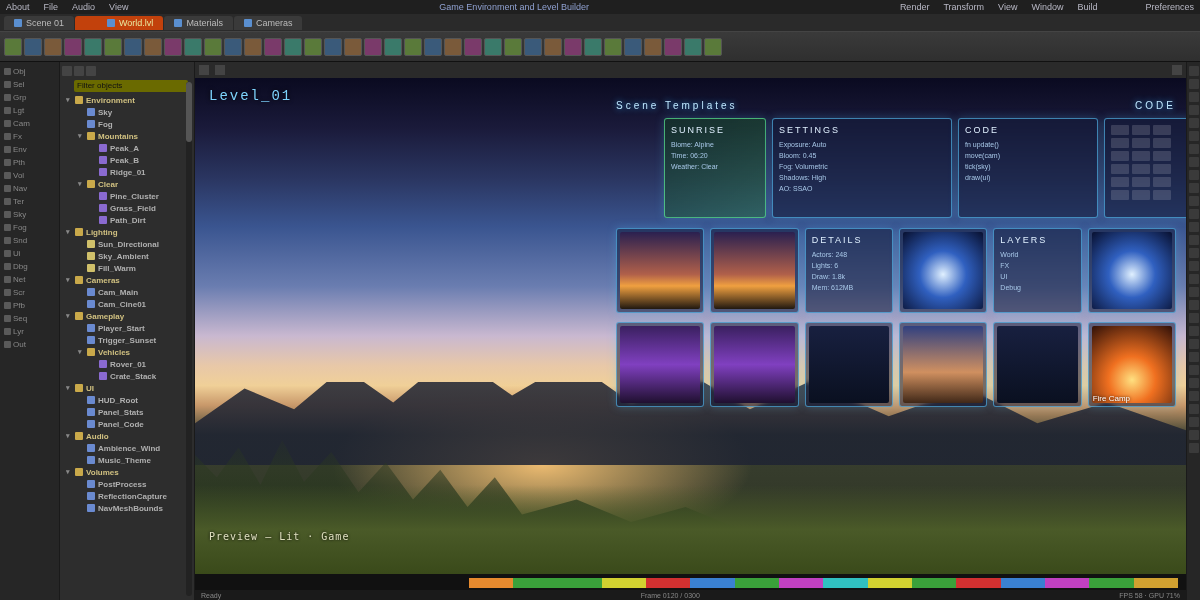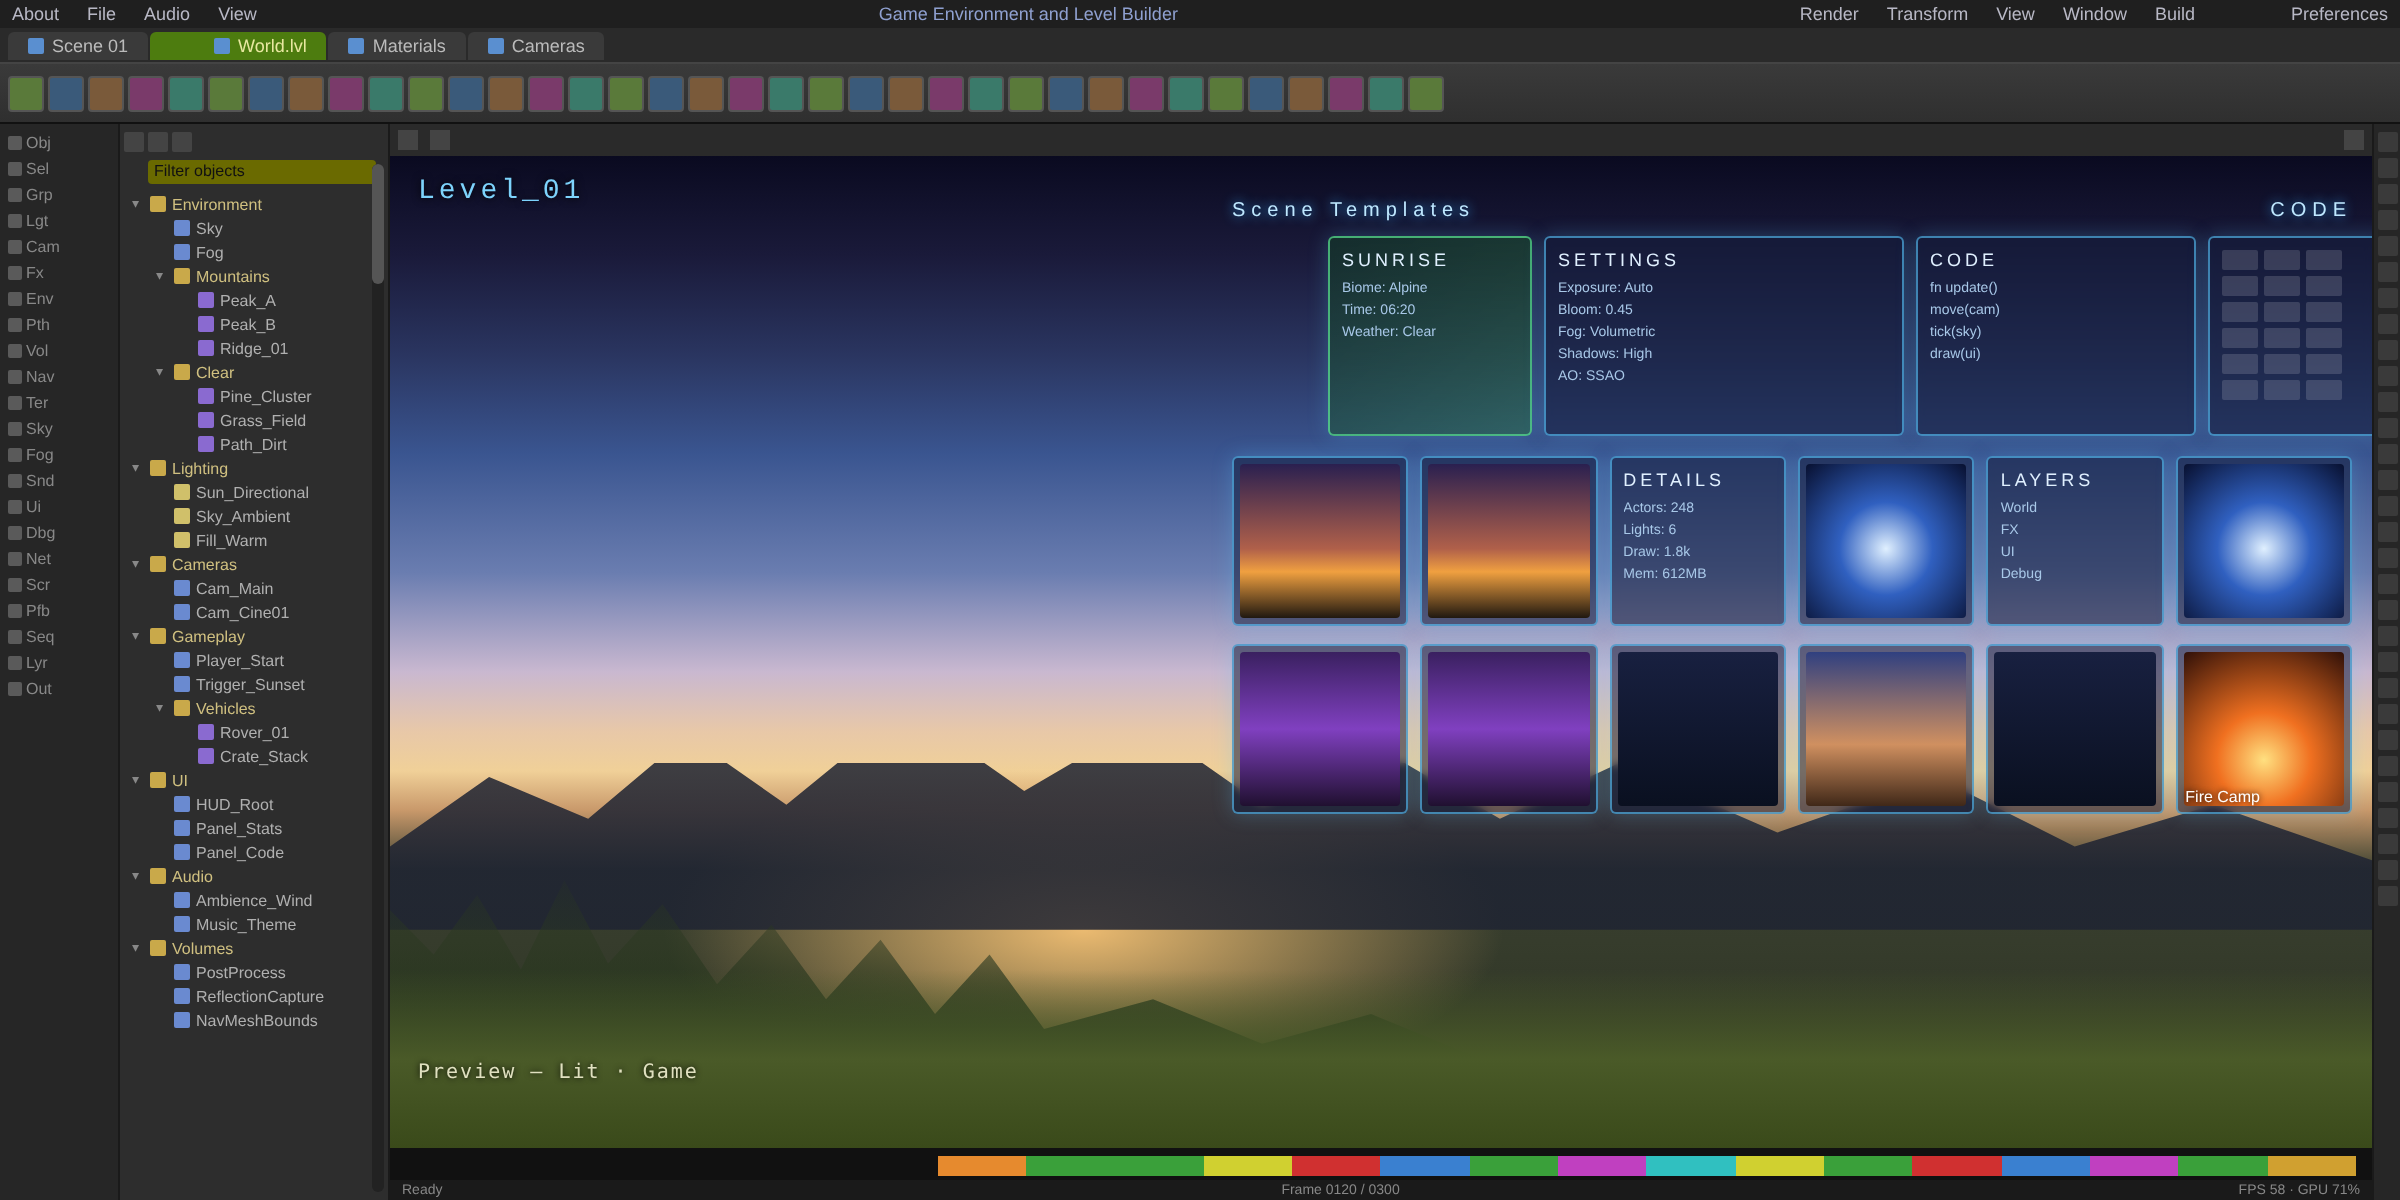--- a/index.html
+++ b/index.html
@@ -6,21 +6,21 @@
 body { width: 1200px; height: 600px; background: #2b2b2b; overflow: hidden; color: #c8c8c8; font-size: 10px; }
 
 
 .menubar { height: 14px; background: #1f1f1f; display: flex; align-items: center; padding: 0 6px; gap: 14px; font-size: 9px; color: #b8b8c5; }
 .menubar .spacer { flex: 1; }
 .menubar .center { font-size: 9px; color: #8fa0d0; }
 
 
 .tabs-row { height: 18px; background: #2a2a2a; display: flex; align-items: center; padding-left: 4px; gap: 1px; border-bottom: 1px solid #444; }
 .doc-tab { background: #3a3a3a; padding: 2px 10px; font-size: 9px; color: #bbb; border-top-left-radius: 3px; border-top-right-radius: 3px; display: flex; align-items: center; gap: 4px; }
-.doc-tab.active { background: #4d7c0f; color: #e8e8a0; padding-left: 32px; }
+.doc-tab.active { background: #c2410c; color: #e8e8a0; padding-left: 32px; }
 .tab-icon { width: 8px; height: 8px; background: #5a8fd0; border-radius: 1px; }
 
 
 .toolbar { height: 30px; background: linear-gradient(#3a3a3a,#2f2f2f); border-bottom: 1px solid #111; display: flex; align-items: center; padding: 0 4px; gap: 2px; }
 .tb-btn { width: 18px; height: 18px; background: #4a4a4a; border: 1px solid #555; border-radius: 2px; display: flex; align-items: center; justify-content: center; font-size: 9px; cursor: pointer; }
 .tb-btn:nth-child(5n+1) { background: #5a7a3a; }
 .tb-btn:nth-child(5n+2) { background: #3a5a7a; }
 .tb-btn:nth-child(5n+3) { background: #7a5a3a; }
 .tb-btn:nth-child(5n+4) { background: #7a3a6a; }
 .tb-btn:nth-child(5n) { background: #3a7a6a; }
@@ -32,21 +32,21 @@
 .panel-far-left { width: 60px; background: #262626; border-right: 1px solid #1a1a1a; padding: 4px 2px; display: flex; flex-direction: column; gap: 2px; }
 .fl-row { height: 11px; font-size: 8px; color: #888; display: flex; align-items: center; gap: 2px; padding-left: 2px; }
 .fl-icon { width: 7px; height: 7px; background: #5a5a5a; border-radius: 1px; }
 
 
 .panel-left { width: 135px; background: #2d2d2d; border-right: 1px solid #1a1a1a; padding: 4px 2px; position: relative; }
 .panel-left .mini-tabs { display: flex; gap: 2px; margin-bottom: 4px; }
 .panel-left .mini-tab { width: 10px; height: 10px; background: #444; border-radius: 1px; }
 .panel-left .search-row { background: #6a6a00; height: 12px; margin: 2px 4px 4px 12px; border-radius: 2px; font-size: 8px; color: #111; padding: 0 3px; line-height: 12px; }
 .tree { padding-left: 4px; }
-.tree-item { display: flex; align-items: center; gap: 3px; height: 12px; font-size: 8px; color: #b0b0b0; padding-left: var(--d,0); cursor: pointer; white-space: nowrap; overflow: hidden; }
+.tree-item { display: flex; gap: 3px; height: 12px; font-size: 8px; color: #b0b0b0; padding-left: var(--d,0); cursor: pointer; white-space: nowrap; overflow: hidden; font-weight: bold; }
 .tree-item.group { color: #d0c080; }
 .ti-icon { width: 8px; height: 8px; border-radius: 1px; flex: none; }
 .ti-folder { background: #c9a94a; }
 .ti-cube { background: #6a8ad0; }
 .ti-mesh { background: #8a6ad0; }
 .ti-light { background: #d0c06a; }
 .tree-item .caret { width: 6px; color: #888; font-size: 7px; }
 
 
 .viewport { flex: 1; background: #111; position: relative; overflow: hidden; }

